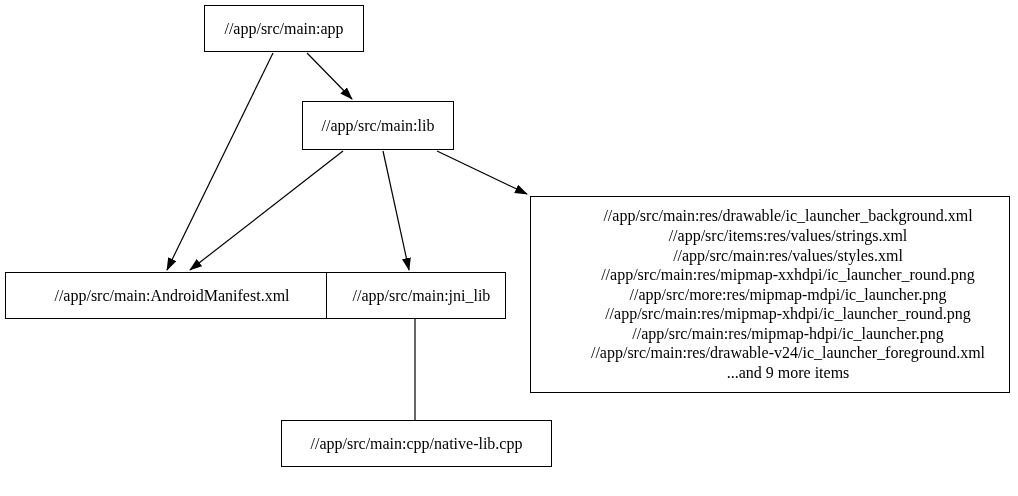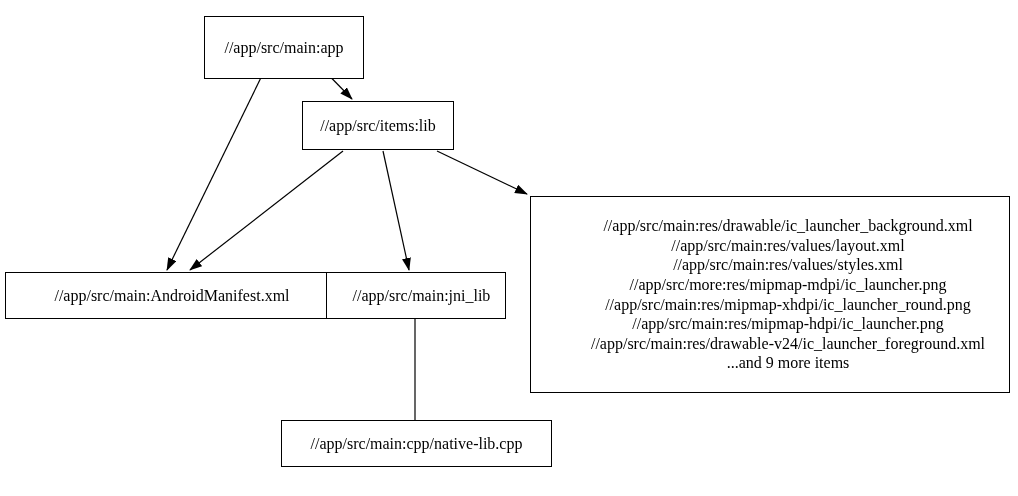--- a/index.html
+++ b/index.html
@@ -30,21 +30,21 @@
     border: 1px solid #000000;
     display: flex;
     flex-direction: column;
     align-items: center;
     justify-content: center;
     text-align: center;
     font-size: 16px;
     line-height: 19.6px;
     white-space: nowrap;
   }
-  #node-app        { left: 204px; top: 16px;   width: 160px; height: 63px; }
+  #node-app        { left: 204px; top: 5px;   width: 160px; height: 47px; }
   #node-lib        { left: 302px; top: 101px; width: 152px; height: 49px; }
   #node-manifest   { left: 5px;   top: 272px; width: 334px; height: 47px; }
   #node-jni-lib    { left: 326px; top: 272px; width: 180px; height: 47px; padding-left: 11px; }
   #node-res        { left: 530px; top: 196px; width: 480px; height: 197px; padding-left: 36px; }
   #node-native-cpp { left: 281px; top: 420px; width: 271px; height: 47px; }
 </style>
 </head>
 <body>
 
 <div class="canvas">
@@ -61,35 +61,36 @@
     <line x1="383" y1="151" x2="409" y2="270" stroke="#000000" stroke-width="1.2" marker-end="url(#arrow)"></line>
     <line x1="437" y1="151" x2="527" y2="194" stroke="#000000" stroke-width="1.2" marker-end="url(#arrow)"></line>
     <line x1="415" y1="319" x2="415" y2="441" stroke="#000000" stroke-width="1.2" marker-end="url(#arrow)"></line>
   </svg>
 
   <div id="node-app" class="node">
     <span>//app/src/main:app</span>
   </div>
 
   <div id="node-lib" class="node">
-    <span>//app/src/items:lib</span>
+    <span>//app/src/main:lib</span>
   </div>
 
   <div id="node-manifest" class="node">
     <span>//app/src/main:AndroidManifest.xml</span>
   </div>
 
   <div id="node-jni-lib" class="node">
     <span>//app/src/main:jni_lib</span>
   </div>
 
   <div id="node-res" class="node">
     <div>//app/src/main:res/drawable/ic_launcher_background.xml</div>
-    <div>//app/src/main:res/values/layout.xml</div>
+    <div>//app/src/items:res/values/strings.xml</div>
     <div>//app/src/main:res/values/styles.xml</div>
+    <div>//app/src/main:res/mipmap-xxhdpi/ic_launcher_round.png</div>
     <div>//app/src/more:res/mipmap-mdpi/ic_launcher.png</div>
     <div>//app/src/main:res/mipmap-xhdpi/ic_launcher_round.png</div>
     <div>//app/src/main:res/mipmap-hdpi/ic_launcher.png</div>
     <div>//app/src/main:res/drawable-v24/ic_launcher_foreground.xml</div>
     <div>...and 9 more items</div>
   </div>
 
   <div id="node-native-cpp" class="node">
     <span>//app/src/main:cpp/native-lib.cpp</span>
   </div>

